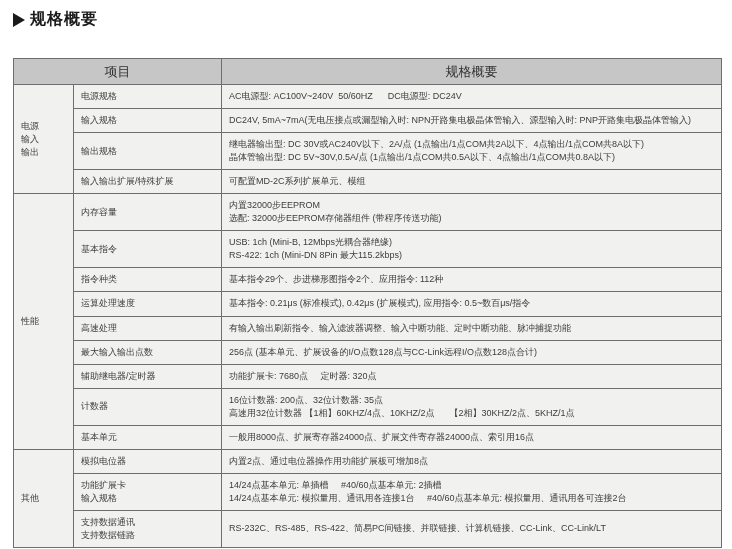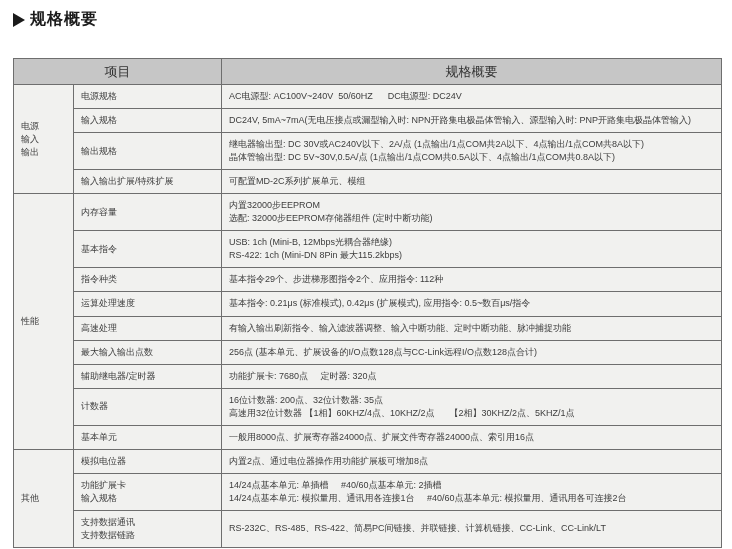--- a/index.html
+++ b/index.html
@@ -117,21 +117,21 @@
 晶体管输出型: DC 5V~30V,0.5A/点 (1点输出/1点COM共0.5A以下、4点输出/1点COM共0.8A以下)</td>
         </tr>
         <tr>
           <td class="item-cell">输入输出扩展/特殊扩展</td>
           <td class="spec-cell">可配置MD-2C系列扩展单元、模组</td>
         </tr>
         <tr>
           <td class="group-cell" rowspan="9">性能</td>
           <td class="item-cell">内存容量</td>
           <td class="spec-cell">内置32000步EEPROM
-选配: 32000步EEPROM存储器组件 (定时中断功能)</td>
+选配: 32000步EEPROM存储器组件 (带程序传送功能)</td>
         </tr>
         <tr>
           <td class="item-cell">基本指令</td>
           <td class="spec-cell">USB: 1ch (Mini-B, 12Mbps光耦合器绝缘)
 RS-422: 1ch (Mini-DN 8Pin 最大115.2kbps)</td>
         </tr>
         <tr>
           <td class="item-cell">指令种类</td>
           <td class="spec-cell">基本指令29个、步进梯形图指令2个、应用指令: 112种</td>
         </tr>

